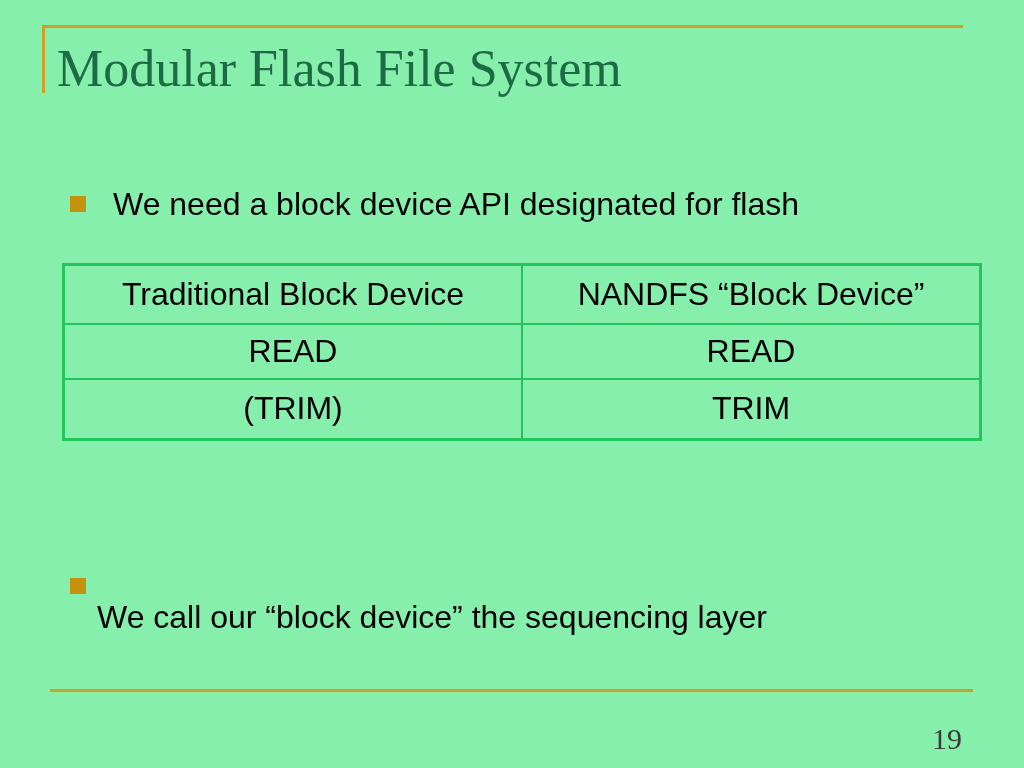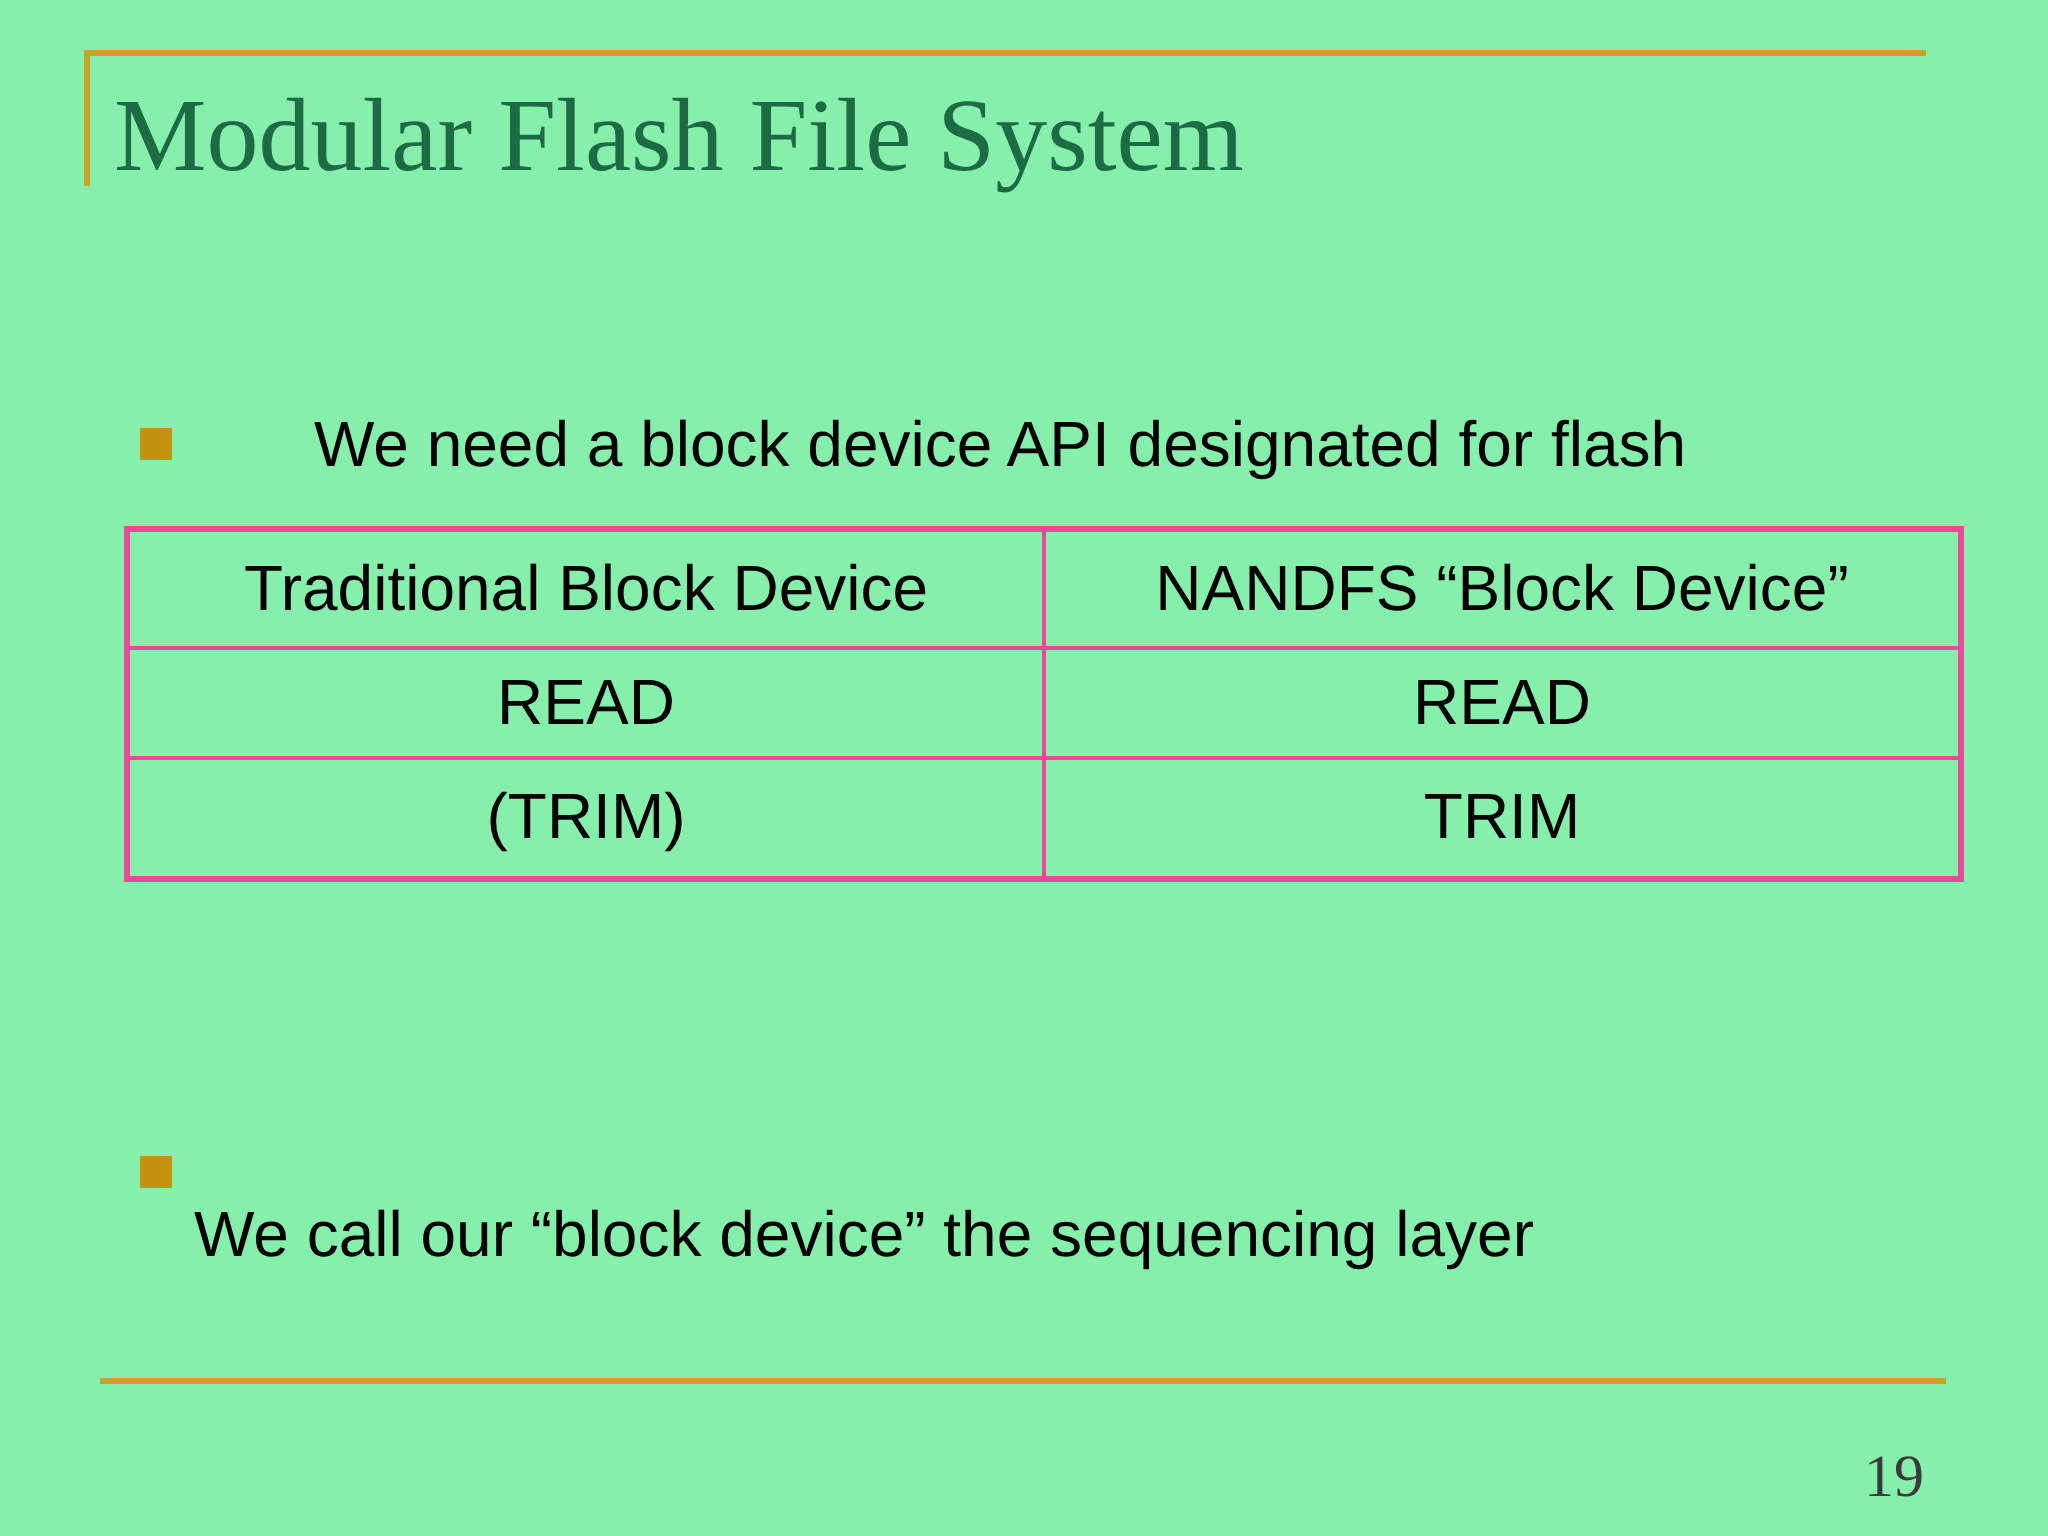--- a/index.html
+++ b/index.html
@@ -47,21 +47,21 @@
     white-space: nowrap;
   }
 
   .bullet-row {
     position: absolute;
     left: 70px;
     display: flex;
     align-items: flex-start;
   }
   .bullet-row.b1 { top: 141px; }
-  .bullet-row.b2 { top: 199px; gap: 44px; }
+  .bullet-row.b2 { top: 181px; }
   .bullet-row.b3 { top: 563px; flex-direction: column; }
   .bullet-sq {
     width: 16px; height: 16px;
     background: #C3930F;
     margin-top: 15px;
     flex: 0 0 auto;
   }
   .bullet-text {
     margin-left: 27px;
     font-size: 32px;
@@ -71,21 +71,21 @@
   }
 
   table.api-table {
     position: absolute;
     left: 62px; top: 263px;
     width: 920px;
     border-collapse: collapse;
     table-layout: fixed;
   }
   table.api-table, table.api-table td {
-    border: 2px solid #ec4899;
+    border: 2px solid #22c55e;
   }
   table.api-table {
     border-width: 3px;
   }
   table.api-table td {
     text-align: center;
     vertical-align: middle;
     font-size: 32px;
     color: #000000;
     padding: 0;

